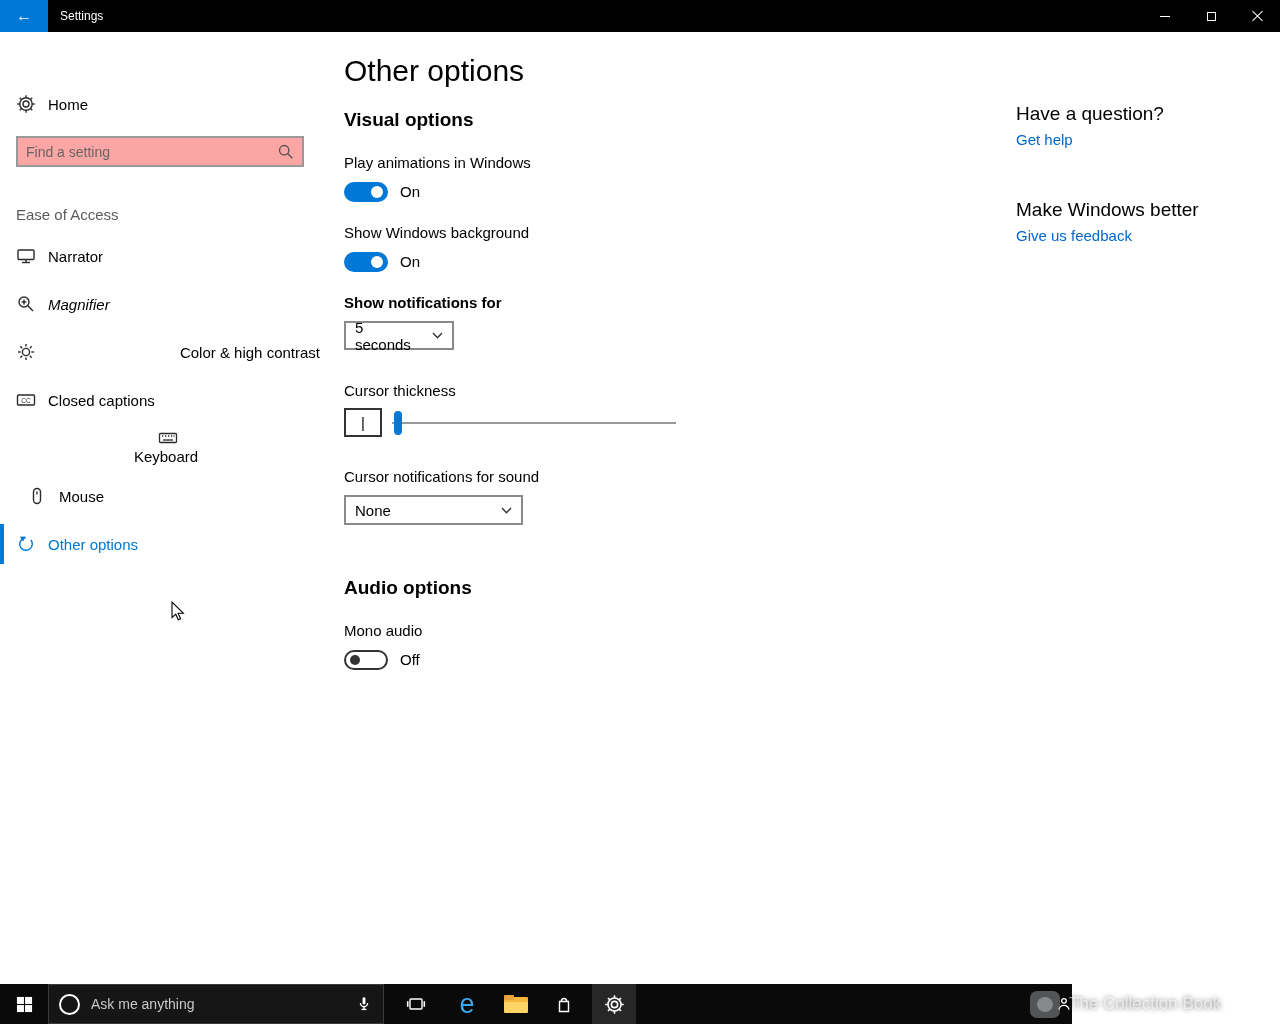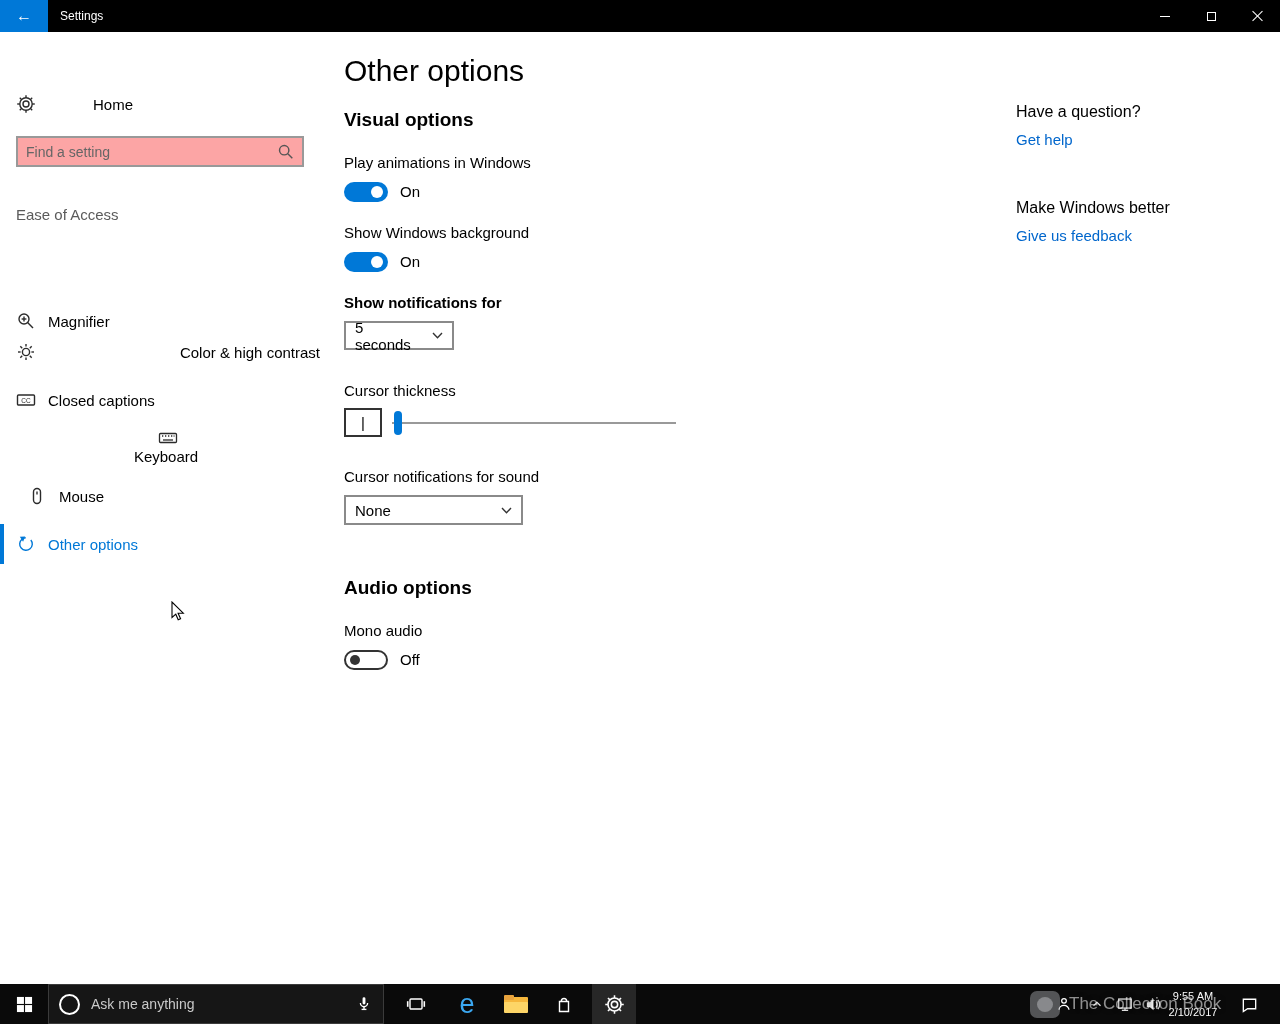--- a/index.html
+++ b/index.html
@@ -49,25 +49,25 @@
   .dropdown { position:absolute; left:344px; border:2px solid #8a8a8a; background:#fff; display:flex; align-items:center;
               justify-content:space-between; padding:1px 9px; font-size:15px; cursor:pointer; }
   .dropdown .chev { width:11px; height:7px; flex:0 0 11px; margin-left:10px; }
   .cursor-preview { position:absolute; left:344px; top:408px; width:38px; height:29px; border:2px solid #333;
                     display:flex; align-items:center; justify-content:center; font-size:15px; color:#000; }
   .slider { position:absolute; left:392px; top:411px; width:284px; height:24px; }
   .slider .track { position:absolute; left:0; top:11px; width:284px; height:2px; background:#999; }
   .slider .thumb { position:absolute; left:2px; top:0; width:8px; height:24px; border-radius:4px; background:#0078d7; cursor:pointer; }
 
   
-  .help-head { position:absolute; left:1016px; font-size:16px; color:#000; }
+  .help-head { position:absolute; left:1016px; font-size:19px; color:#000; }
   .help-link { position:absolute; left:1016px; font-size:15px; color:#0066cc; cursor:pointer; }
 
   
-  .taskbar { position:absolute; left:0; top:984px; width:1280px; height:40px; background:#0a0a0a; z-index:2; }
+  .taskbar { position:absolute; left:0; top:984px; width:1072px; height:40px; background:#0a0a0a; z-index:2; }
   .tb-btn { position:absolute; top:0; height:40px; display:flex; align-items:center; justify-content:center; cursor:pointer; }
   .tb-btn svg { display:block; }
   .tb-search { position:absolute; left:48px; top:0; width:336px; height:40px; background:rgba(255,255,255,0.05);
                border:1px solid rgba(255,255,255,0.16); display:flex; align-items:center; cursor:pointer; }
   .cortana-ring { width:21px; height:21px; border:2px solid #fff; border-radius:50%; margin-left:10px; flex:0 0 21px; }
   .tb-search-text { margin-left:11px; font-size:14px; color:#c9c9c9; flex:1; }
   .mic { width:18px; height:20px; margin-right:10px; flex:0 0 18px; }
   .settings-active { background:rgba(255,255,255,0.12); }
   .edge-e { font-size:27px; line-height:27px; color:#3ba7f0; font-weight:400; }
   .folder { position:relative; width:24px; height:19px; }
@@ -104,21 +104,21 @@
         <div class="glyph-max"></div>
       </div>
     <div class="wc">
         <div class="glyph-close"></div>
       </div>
   </div>
 </div>
 
 <div class="sidebar">
 
-  <div class="nav-row" style="top:52px;gap:45px;">
+  <div class="nav-row" style="top:52px;">
     <span class="ic">
       <svg viewBox="0 0 20 20" fill="none" stroke="currentColor" stroke-width="1.4">
         <circle cx="10" cy="10" r="3"></circle>
           <circle cx="10" cy="10" r="6.2"></circle>
         <line x1="16.2" y1="10" x2="18.8" y2="10"></line>
           <line x1="1.2" y1="10" x2="3.8" y2="10"></line>
         <line x1="10" y1="1.2" x2="10" y2="3.8"></line>
           <line x1="10" y1="16.2" x2="10" y2="18.8"></line>
         <line x1="14.38" y1="14.38" x2="16.22" y2="16.22"></line>
           <line x1="3.78" y1="3.78" x2="5.62" y2="5.62"></line>
@@ -134,22 +134,32 @@
     <span class="search-ic">
       <svg viewBox="0 0 20 20" fill="none" stroke="currentColor" stroke-width="1.6">
         <circle cx="8" cy="8" r="5.2"></circle>
           <line x1="12" y1="12" x2="17" y2="17"></line>
       </svg>
     </span>
   </div>
 
   <div class="group-label">Ease of Access</div>
 
-
-  <div class="nav-row" style="top:269px;">
+  <div class="nav-row" style="top:204px;">
+    <span class="ic">
+      <svg viewBox="0 0 20 20" fill="none" stroke="currentColor" stroke-width="1.4">
+        <rect x="2" y="4" width="16" height="9.5" rx="1"></rect>
+          <line x1="10" y1="13.5" x2="10" y2="16.5"></line>
+          <line x1="6" y1="16.5" x2="14" y2="16.5"></line>
+      </svg>
+    </span>
+    <span class="lbl">Narrator</span>
+  </div>
+
+  <div class="nav-row" style="top:252px;font-style:italic;">
     <span class="ic">
       <svg viewBox="0 0 20 20" fill="none" stroke="currentColor" stroke-width="1.4">
         <circle cx="8" cy="8" r="5"></circle>
           <line x1="11.6" y1="11.6" x2="17" y2="17"></line>
         <line x1="5.6" y1="8" x2="10.4" y2="8"></line>
           <line x1="8" y1="5.6" x2="8" y2="10.4"></line>
       </svg>
     </span>
     <span class="lbl">Magnifier</span>
   </div>

